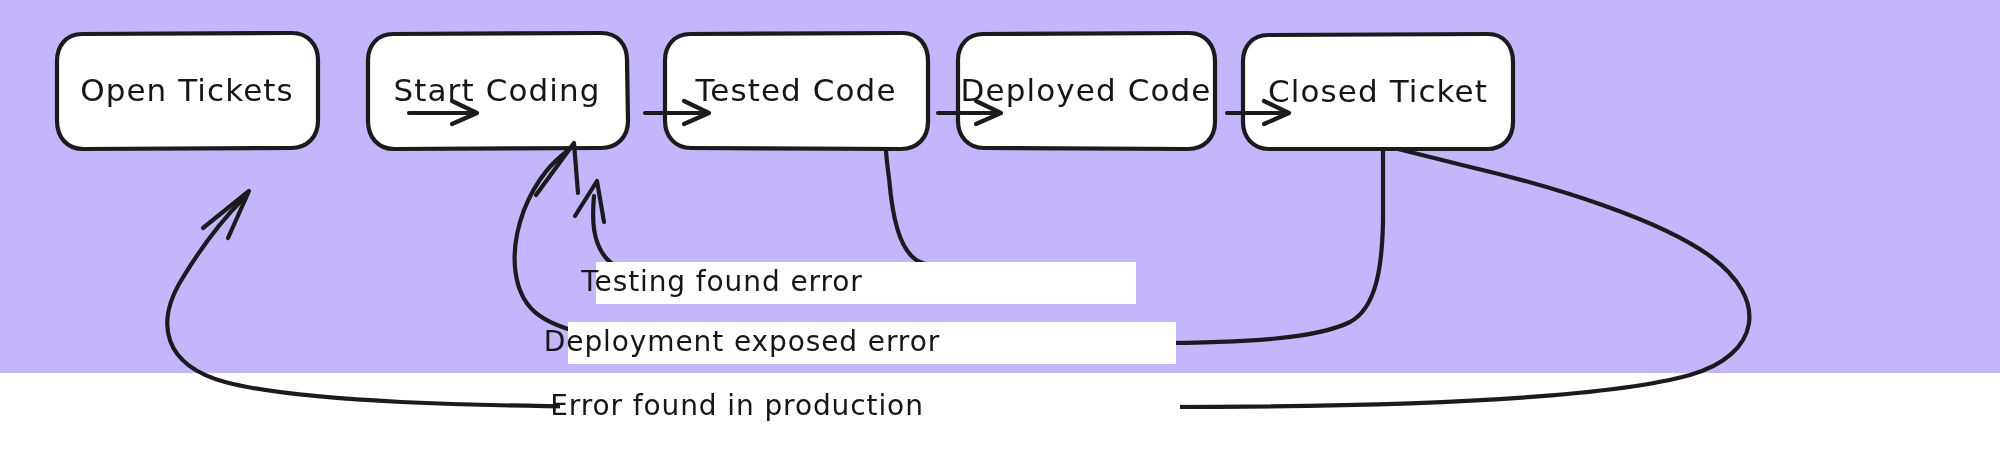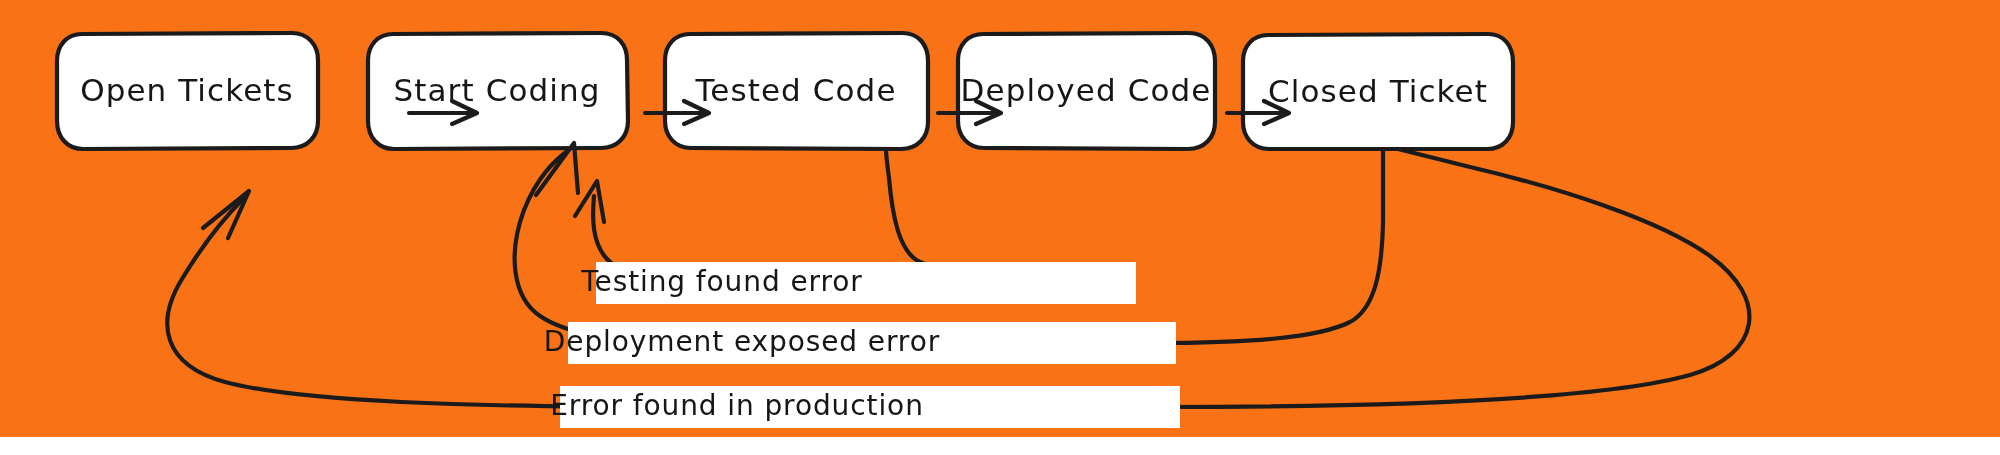--- a/index.html
+++ b/index.html
@@ -9,22 +9,22 @@
   }
   body {
     width: 2000px;
     height: 455px;
     overflow: hidden;
     font-family: "DejaVu Sans", sans-serif;
   }
   #diagram-root {
     position: relative;
     width: 2000px;
-    height: 437px;
-    background: #f97316;
+    height: 373px;
+    background: #c4b5fd;
   }
   #diagram-svg {
     display: block;
     width: 2000px;
     height: 455px;
   }
   .node-shape {
     fill: #ffffff;
     stroke: #1b1b1b;
     stroke-width: 4.2;

